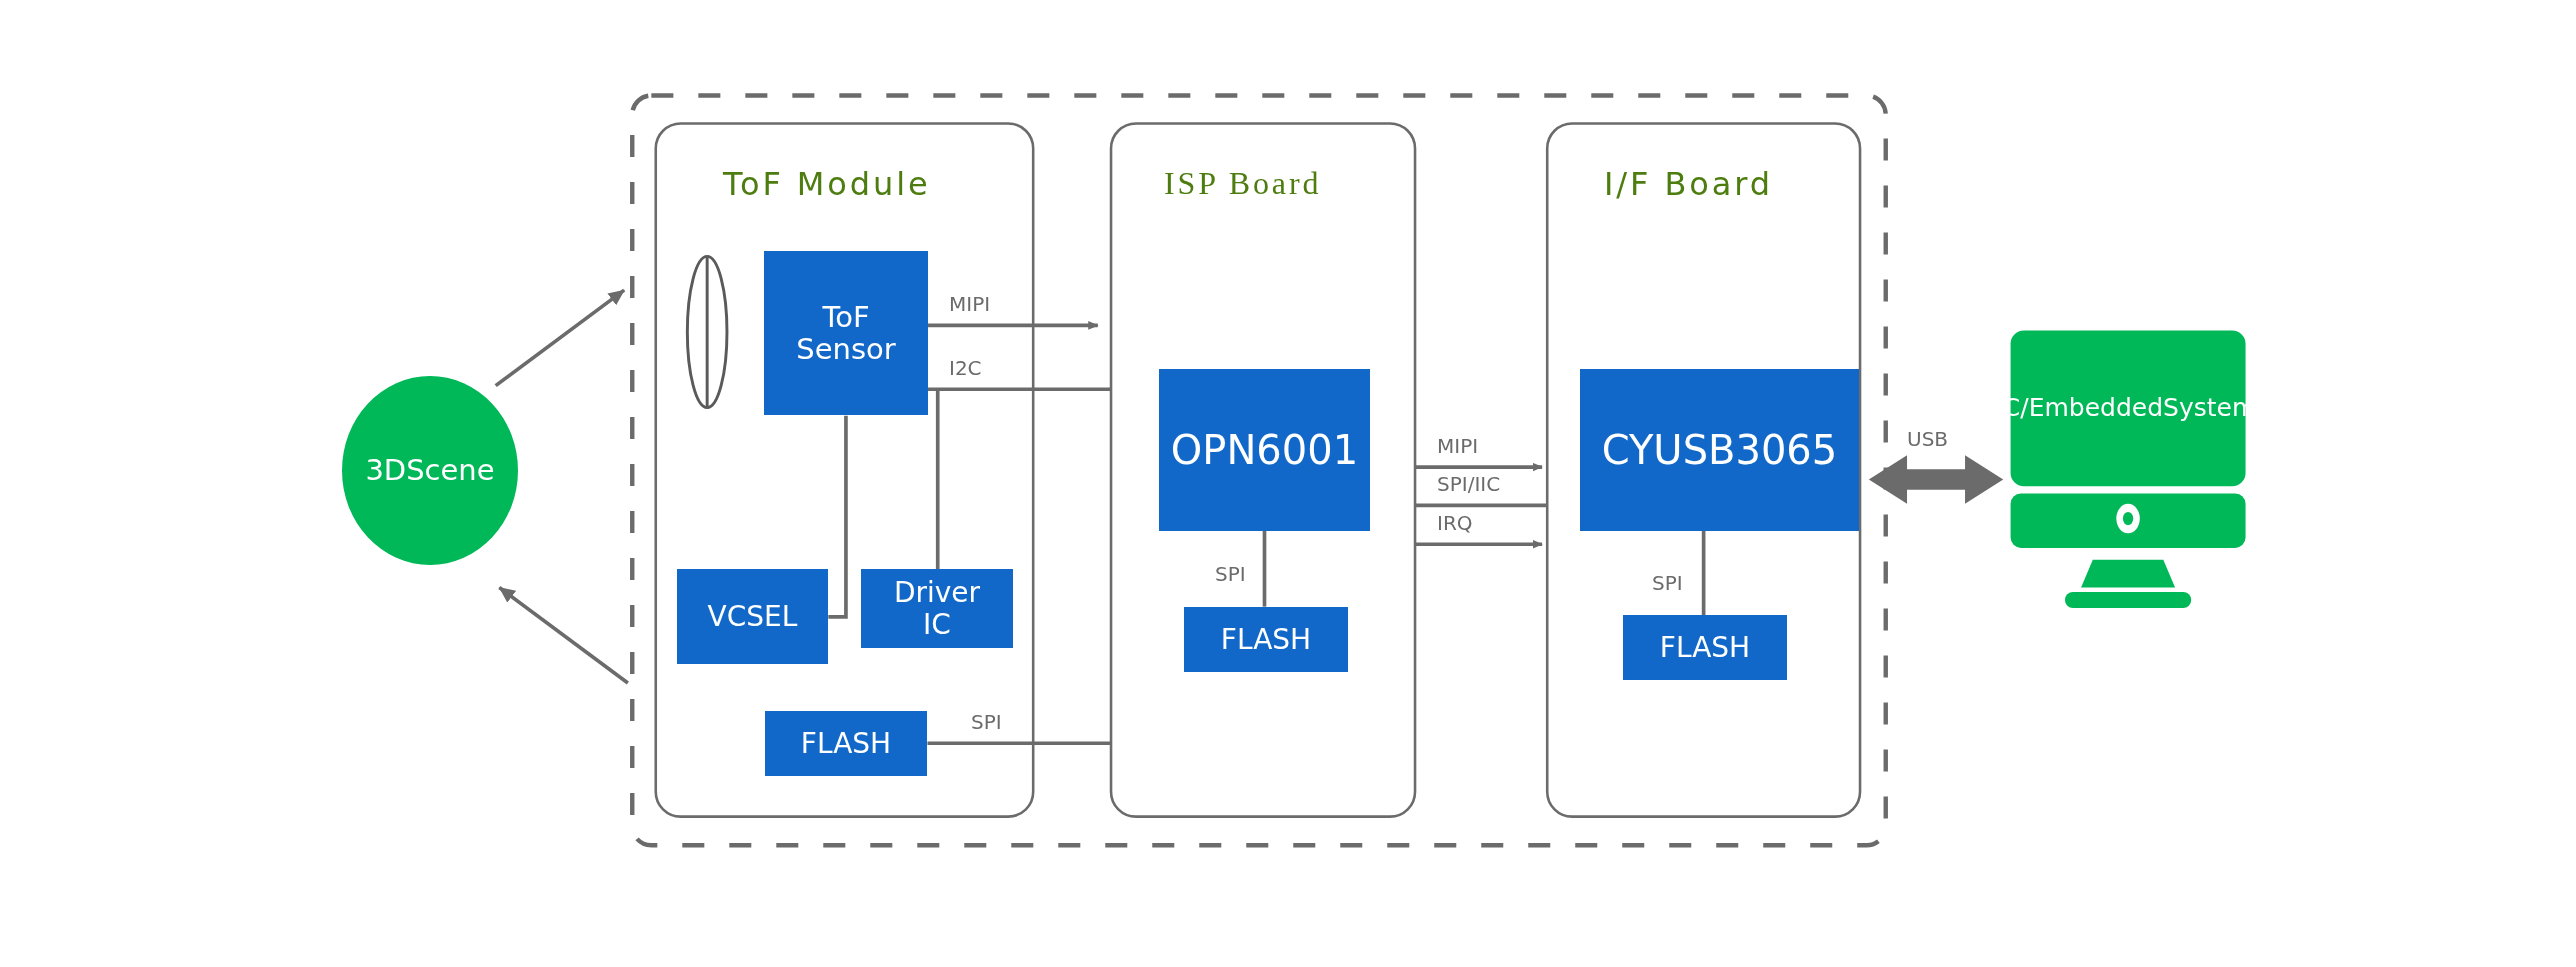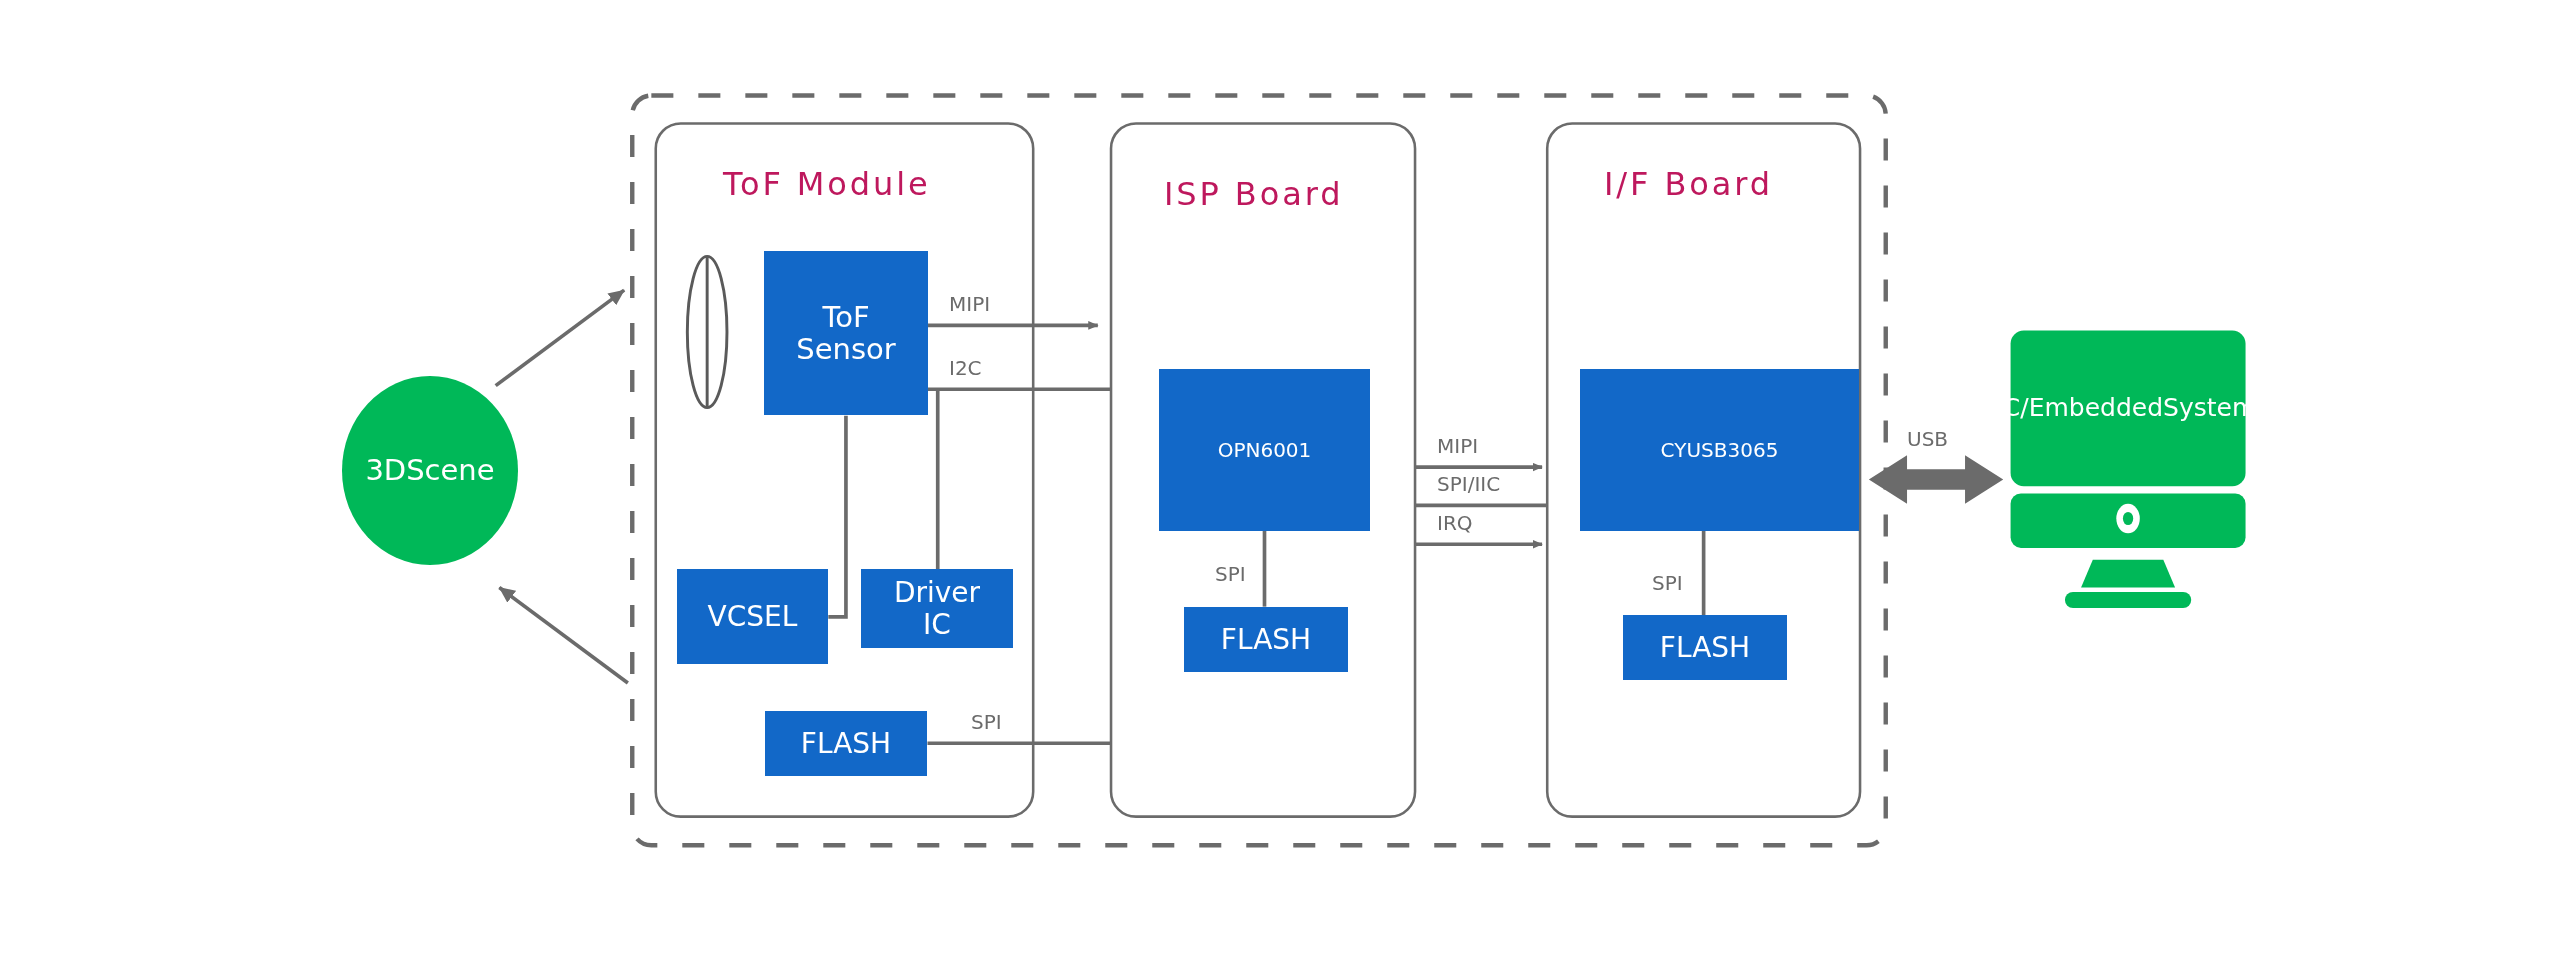--- a/index.html
+++ b/index.html
@@ -5,27 +5,27 @@
   html,body{margin:0;padding:0;background:#ffffff;}
   body{width:2576px;height:968px;position:relative;overflow:hidden;
        font-family:"DejaVu Sans","Liberation Sans",sans-serif;}
   #stage{position:absolute;left:0;top:0;width:2576px;height:968px;}
   svg.layer{position:absolute;left:0;top:0;width:2576px;height:968px;overflow:visible;}
 
   .node{position:absolute;display:flex;align-items:center;justify-content:center;
         text-align:center;color:#ffffff;line-height:1.12;box-sizing:border-box;}
   .blue{background:#1268C8;}
   .green-ellipse{background:#00B858;border-radius:50%;}
-  .boardtitle{position:absolute;color:#be185d;font-size:32px;letter-spacing:2.9px;
+  .boardtitle{position:absolute;color:#4d7c0f;font-size:32px;letter-spacing:2.9px;
               white-space:nowrap;}
   .edgelabel{position:absolute;color:#6B6B6B;font-size:20px;white-space:nowrap;}
   .n-34{font-size:25px;}
   .n-38{font-size:28px;}
   .n-40{font-size:29px;}
-  .n-44{font-size:20px;}
+  .n-44{font-size:40px;}
 </style>
 </head>
 <body>
 
 <div id="stage">
 
   <svg class="layer" viewBox="0 0 3508 1318">
     <defs>
       <marker id="arrowR" markerWidth="14" markerHeight="12" refX="13" refY="6" orient="auto" markerUnits="userSpaceOnUse">
         <path d="M0,0 L14,6 L0,12 z" fill="#6B6B6B"></path>
@@ -83,21 +83,21 @@
       <rect x="2812" y="806" width="172" height="22" rx="11" ry="11" fill="#00B858"></rect>
     </g>
   </svg>
 
   <div class="node green-ellipse n-40" style="left:342px;top:376px;width:176px;height:189px;flex-direction:row;">
     <span>3D</span>
     <span>Scene</span>
   </div>
 
   <div class="boardtitle" style="left:723px;top:165px;">ToF Module</div>
-  <div class="boardtitle" style="left:1164px;top:175px;">ISP Board</div>
+  <div class="boardtitle" style="left:1164px;top:165px;font-family:Liberation Serif, serif;">ISP Board</div>
   <div class="boardtitle" style="left:1604px;top:165px;">I/F Board</div>
 
   <div class="node blue n-38" style="left:677px;top:569px;width:151px;height:95px;">
     <span>VCSEL</span>
   </div>
 
   <div class="node blue n-40" style="left:764px;top:251px;width:164px;height:164px;flex-direction:column;">
     <span>ToF</span>
     <span>Sensor</span>
   </div>

